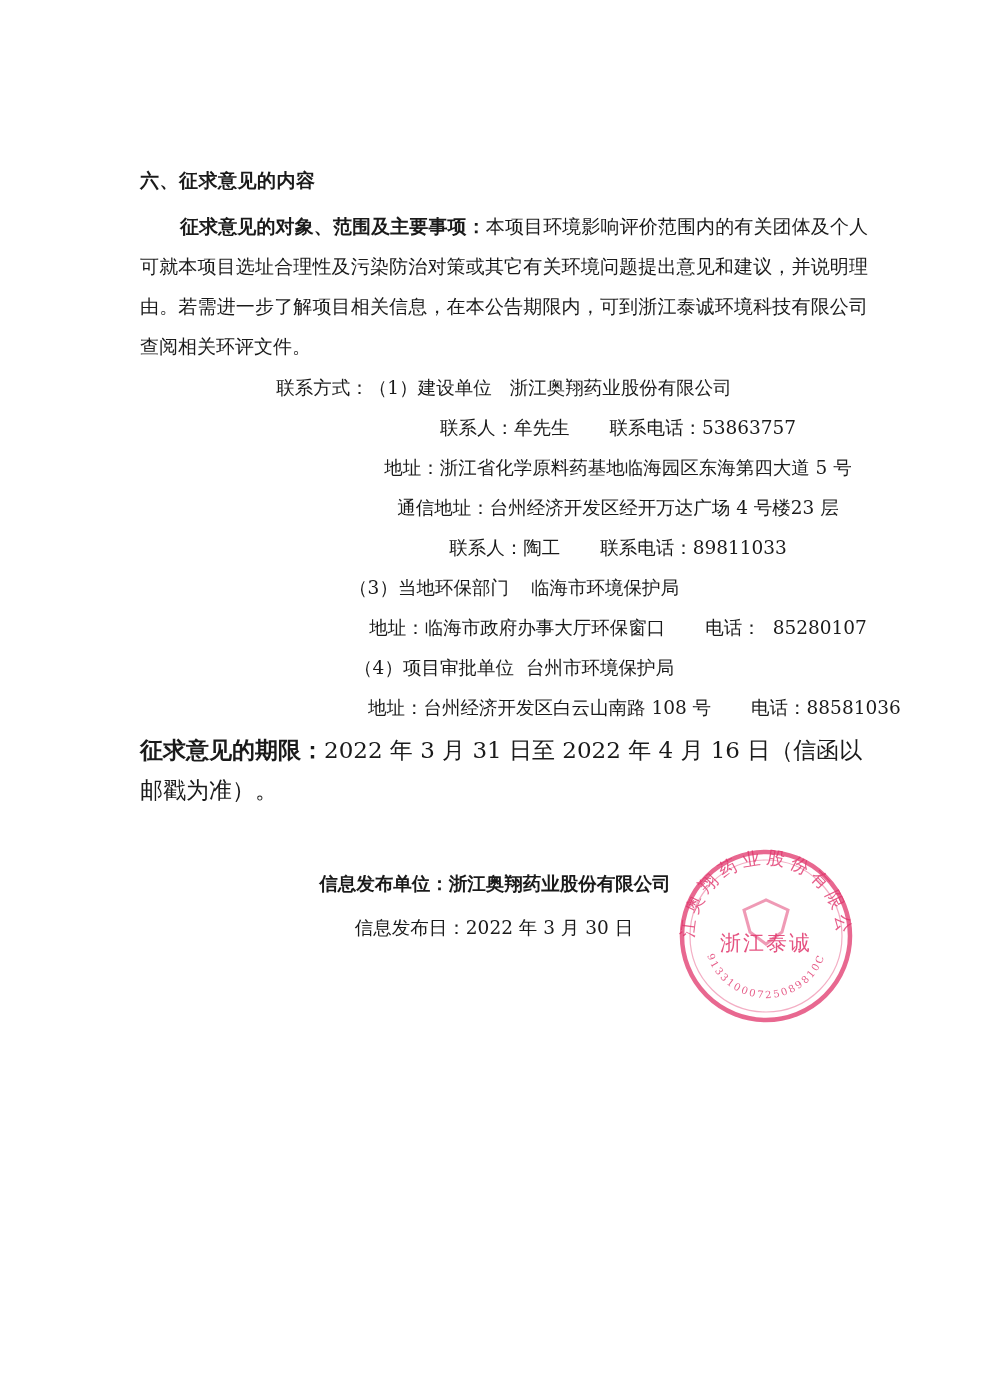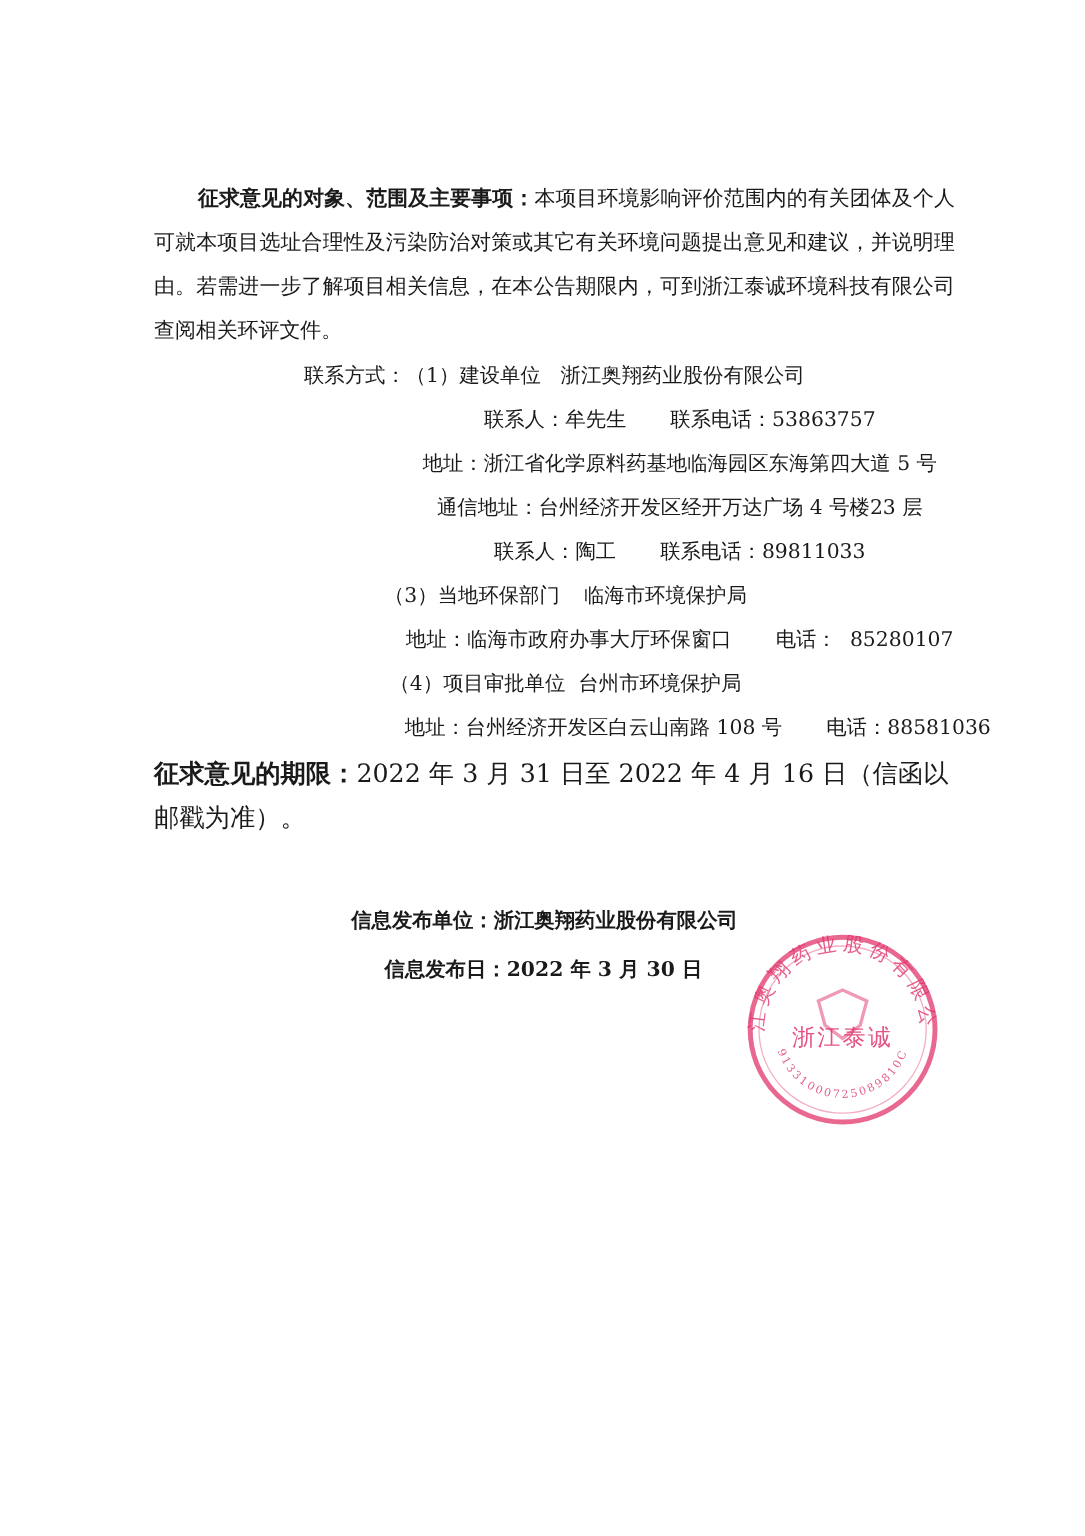--- a/index.html
+++ b/index.html
@@ -71,39 +71,40 @@
   .sign-block {
     margin-top: 52px;
     text-align: center;
     padding-right: 18px;
   }
   .sign-line {
     font-size: 18.5px;
     line-height: 44px;
   }
   .sign-line .lead { font-weight: bold; }
-  .sign-line.date { padding-right: 2px; font-weight: bold; }
+  .sign-line.date { padding-right: 2px; }
 
   
   .seal {
     position: absolute;
     right: 122px;
     top: 838px;
     width: 196px;
     height: 196px;
     pointer-events: none;
   }
   .seal svg { display: block; }
 </style>
 </head>
 <body>
 
 <div class="page">
   <div class="doc-body">
 
+    <div class="h-section">六、征求意见的内容</div>
 
     <p class="para"><span class="lead">征求意见的对象、范围及主要事项：</span><span>本项目环境影响评价范围内的有关团体及个人可就本项目选址合理性及污染防治对策或其它有关环境问题提出意见和建议，并说明理由。若需进一步了解项目相关信息，在本公告期限内，可到浙江泰诚环境科技有限公司查阅相关环评文件。</span></p>
 
 
     <div class="contact-block">
 
       <div class="row ind0">
         <span>联系方式：</span><span>（1）</span><span>建设单位</span><span class="unit-name">浙江奥翔药业股份有限公司</span>
       </div>
       <div class="row ind2">

